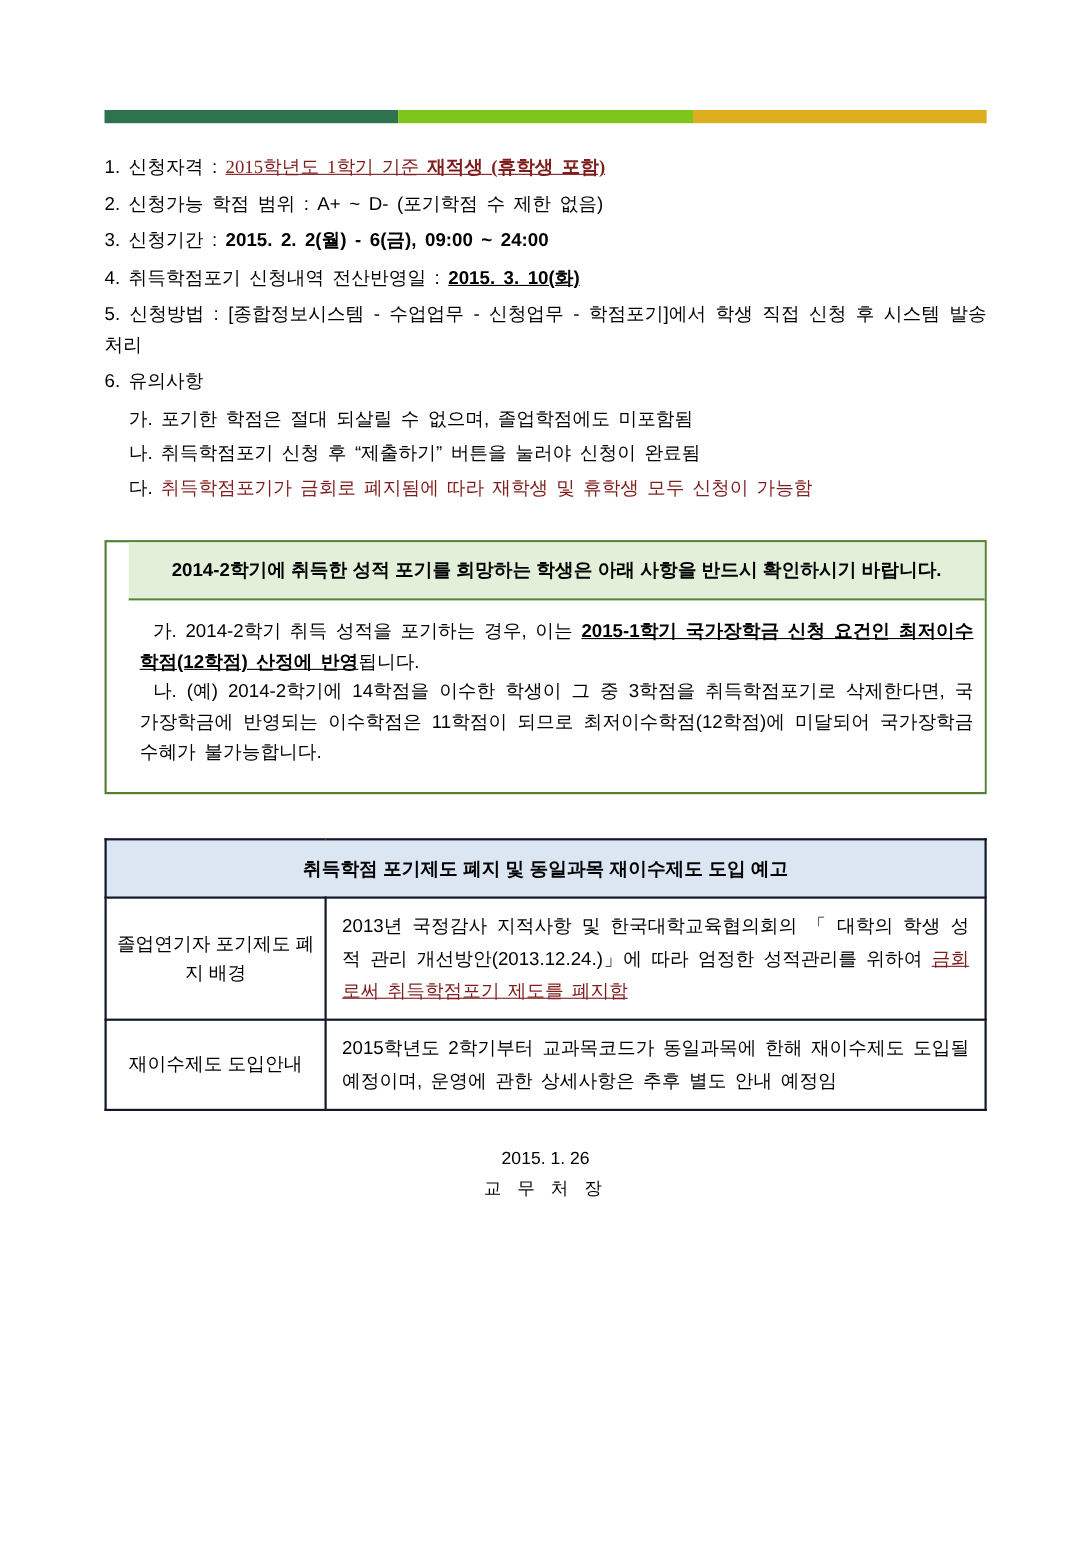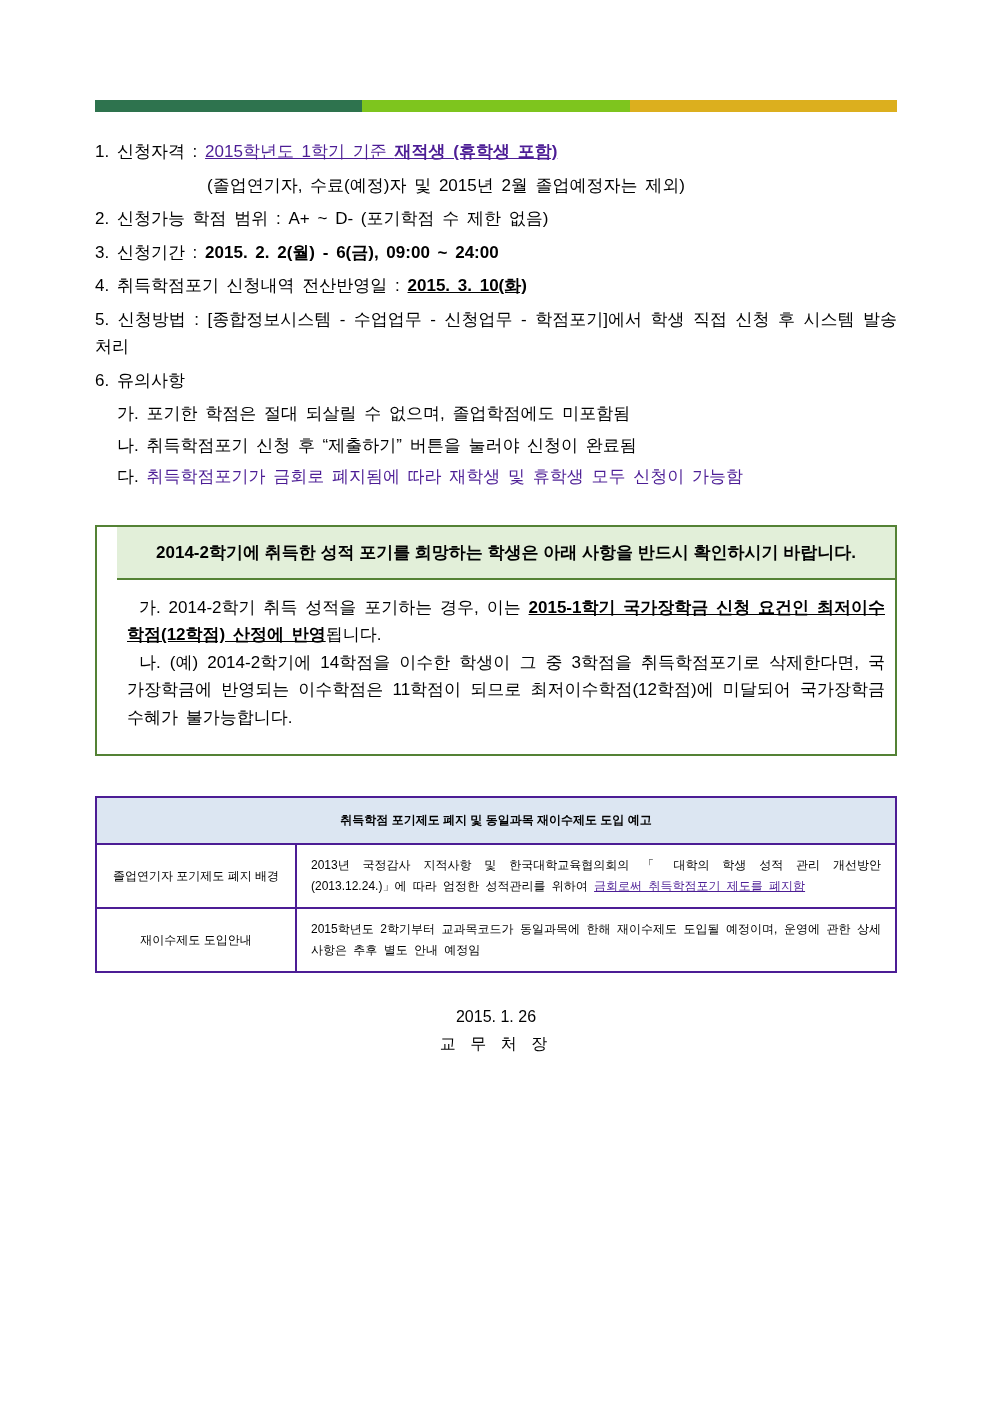--- a/index.html
+++ b/index.html
@@ -21,33 +21,33 @@
 
   
   p { margin: 0; font-size: 17px; line-height: 1.62; word-spacing: 3px; }
   .intro { text-align: justify; margin-bottom: 30px; }
 
   .doc-list p { margin: 6px 0; }
   .doc-list .note-line { padding-left: 112px; }
   .doc-list .sub-item { padding-left: 22px; margin: 4px 0; }
   .wrap-just { text-align: justify; }
 
-  .red { color: #4c1d95; }
+  .red { color: #7f1d1d; font-family: Liberation Serif, serif; }
   .u { text-decoration: underline; }
   .b { font-weight: bold; }
 
   
   .notice-box { margin-top: 34px; border: 2px solid #548235; padding-left: 20px; }
   .notice-box-header { padding: 14px 10px; text-align: center; font-weight: bold; font-size: 17px; border-bottom: 2px solid #548235; }
   .notice-box-body { padding: 14px 10px 22px 10px; background: #ffffff; }
   .notice-box-body p { text-align: justify; text-indent: 12px; }
 
   
   .ann-table { margin-top: 40px; border-collapse: collapse; width: 100%; }
-  .ann-table th, .ann-table td { border: 2px solid #4c1d95; font-size: 12px; }
+  .ann-table th, .ann-table td { border: 2px solid #0f172a; font-size: 17px; }
   .ann-table th { padding: 14px 8px; font-weight: bold; }
   .ann-table td.label-cell { width: 186px; text-align: center; padding: 10px 6px; line-height: 1.5; }
   .ann-table td.text-cell { padding: 10px 14px; text-align: justify; line-height: 1.75; word-spacing: 3px; }
 
   
   .footer { margin-top: 30px; text-align: center; font-size: 16px; line-height: 1.7; }
   .footer .sig { letter-spacing: 5px; }
 </style>
 </head>
 <body>
@@ -59,21 +59,20 @@
     <span class="seg" style="background-color: rgb(46, 115, 78);"></span>
     <span class="seg" style="background-color: rgb(126, 197, 30);"></span>
     <span class="seg" style="background-color: rgb(220, 175, 30);"></span>
   </div>
 
 
   <div class="doc-list">
 
     <p><span>1. 신청자격 : </span><span class="red u">2015학년도 1학기 기준 </span><span class="red u b">재적생 (휴학생 포함)</span></p>
 
-    <p class="note-line">(졸업연기자, 수료(예정)자 및 2015년 2월 졸업예정자는 제외)</p>
 
     <p>2. 신청가능 학점 범위 : A+ ~ D- (포기학점 수 제한 없음)</p>
 
     <p><span>3. 신청기간 : </span><span class="b">2015. 2. 2(월) - 6(금), 09:00 ~ 24:00</span></p>
 
     <p><span>4. 취득학점포기 신청내역 전산반영일 : </span><span class="b u">2015. 3. 10(화)</span></p>
 
     <p class="wrap-just">5. 신청방법 : [종합정보시스템 - 수업업무 - 신청업무 - 학점포기]에서 학생 직접 신청 후 시스템 발송 처리</p>
 
     <p>6. 유의사항</p>

